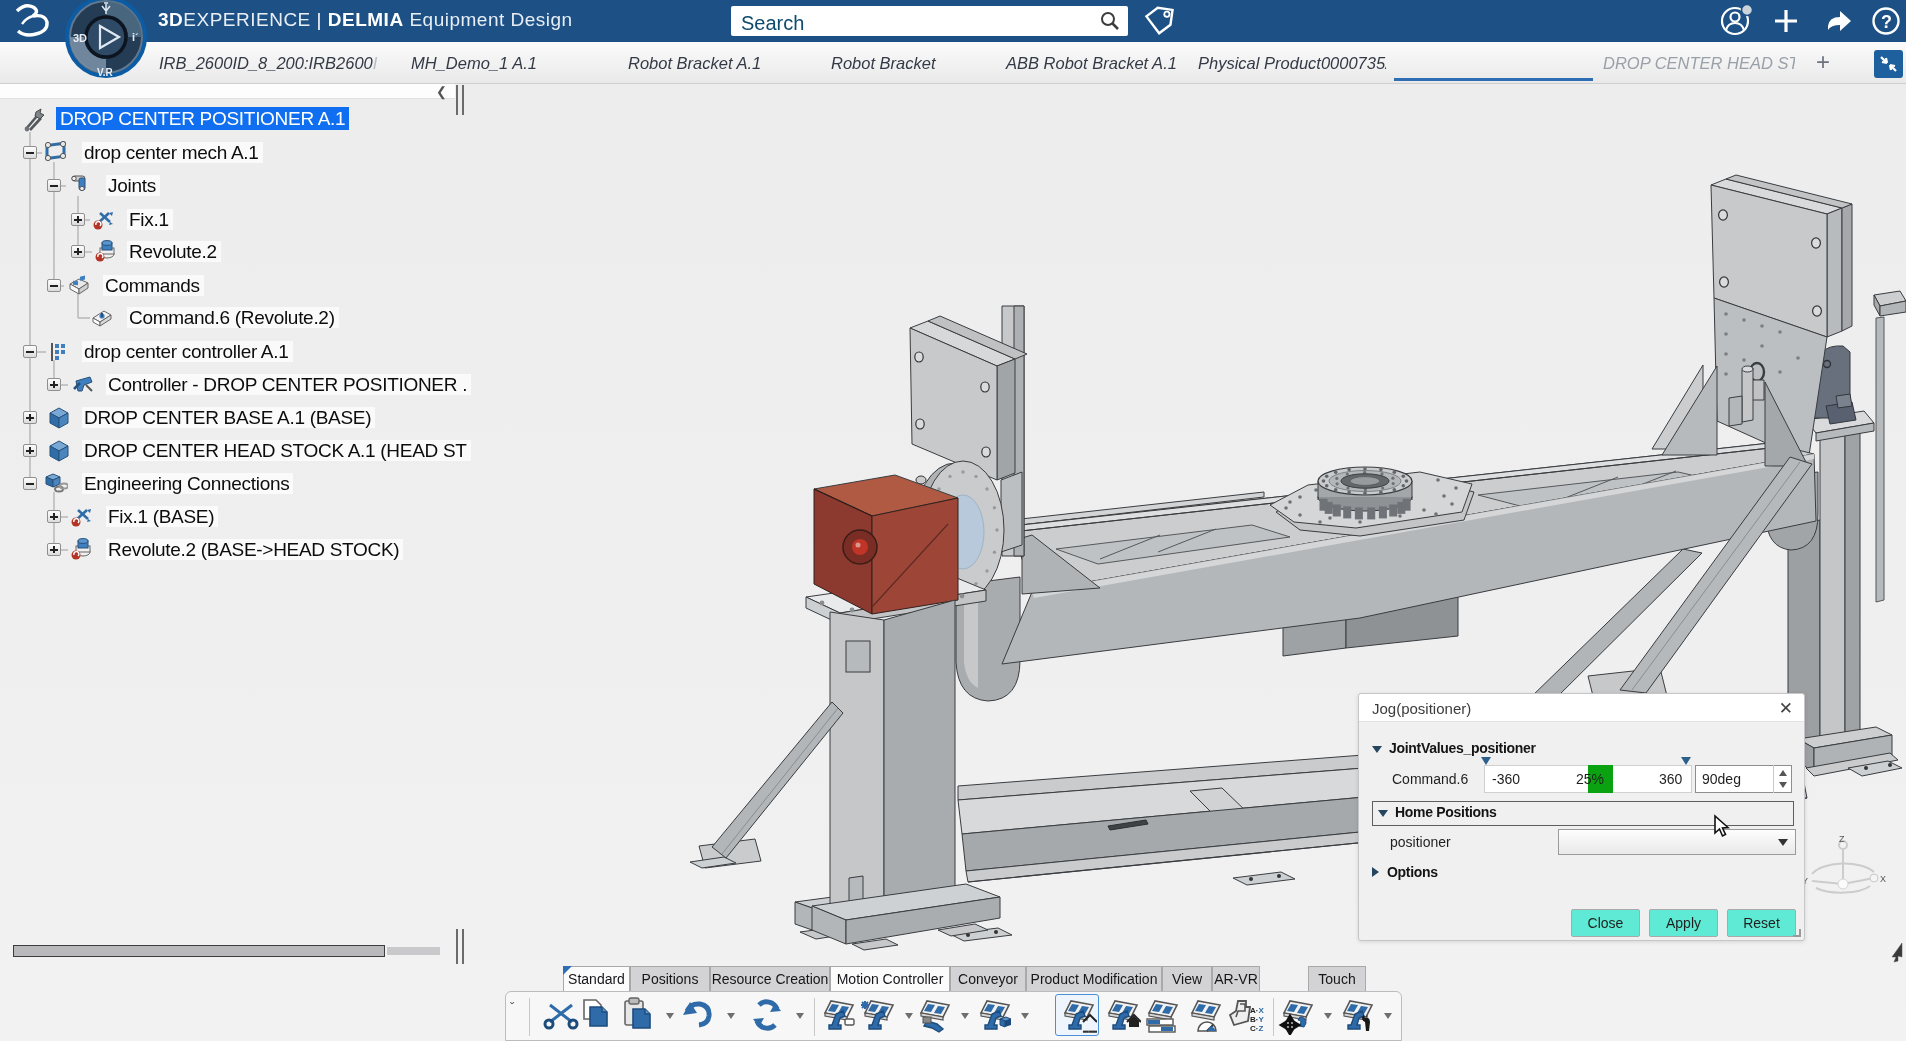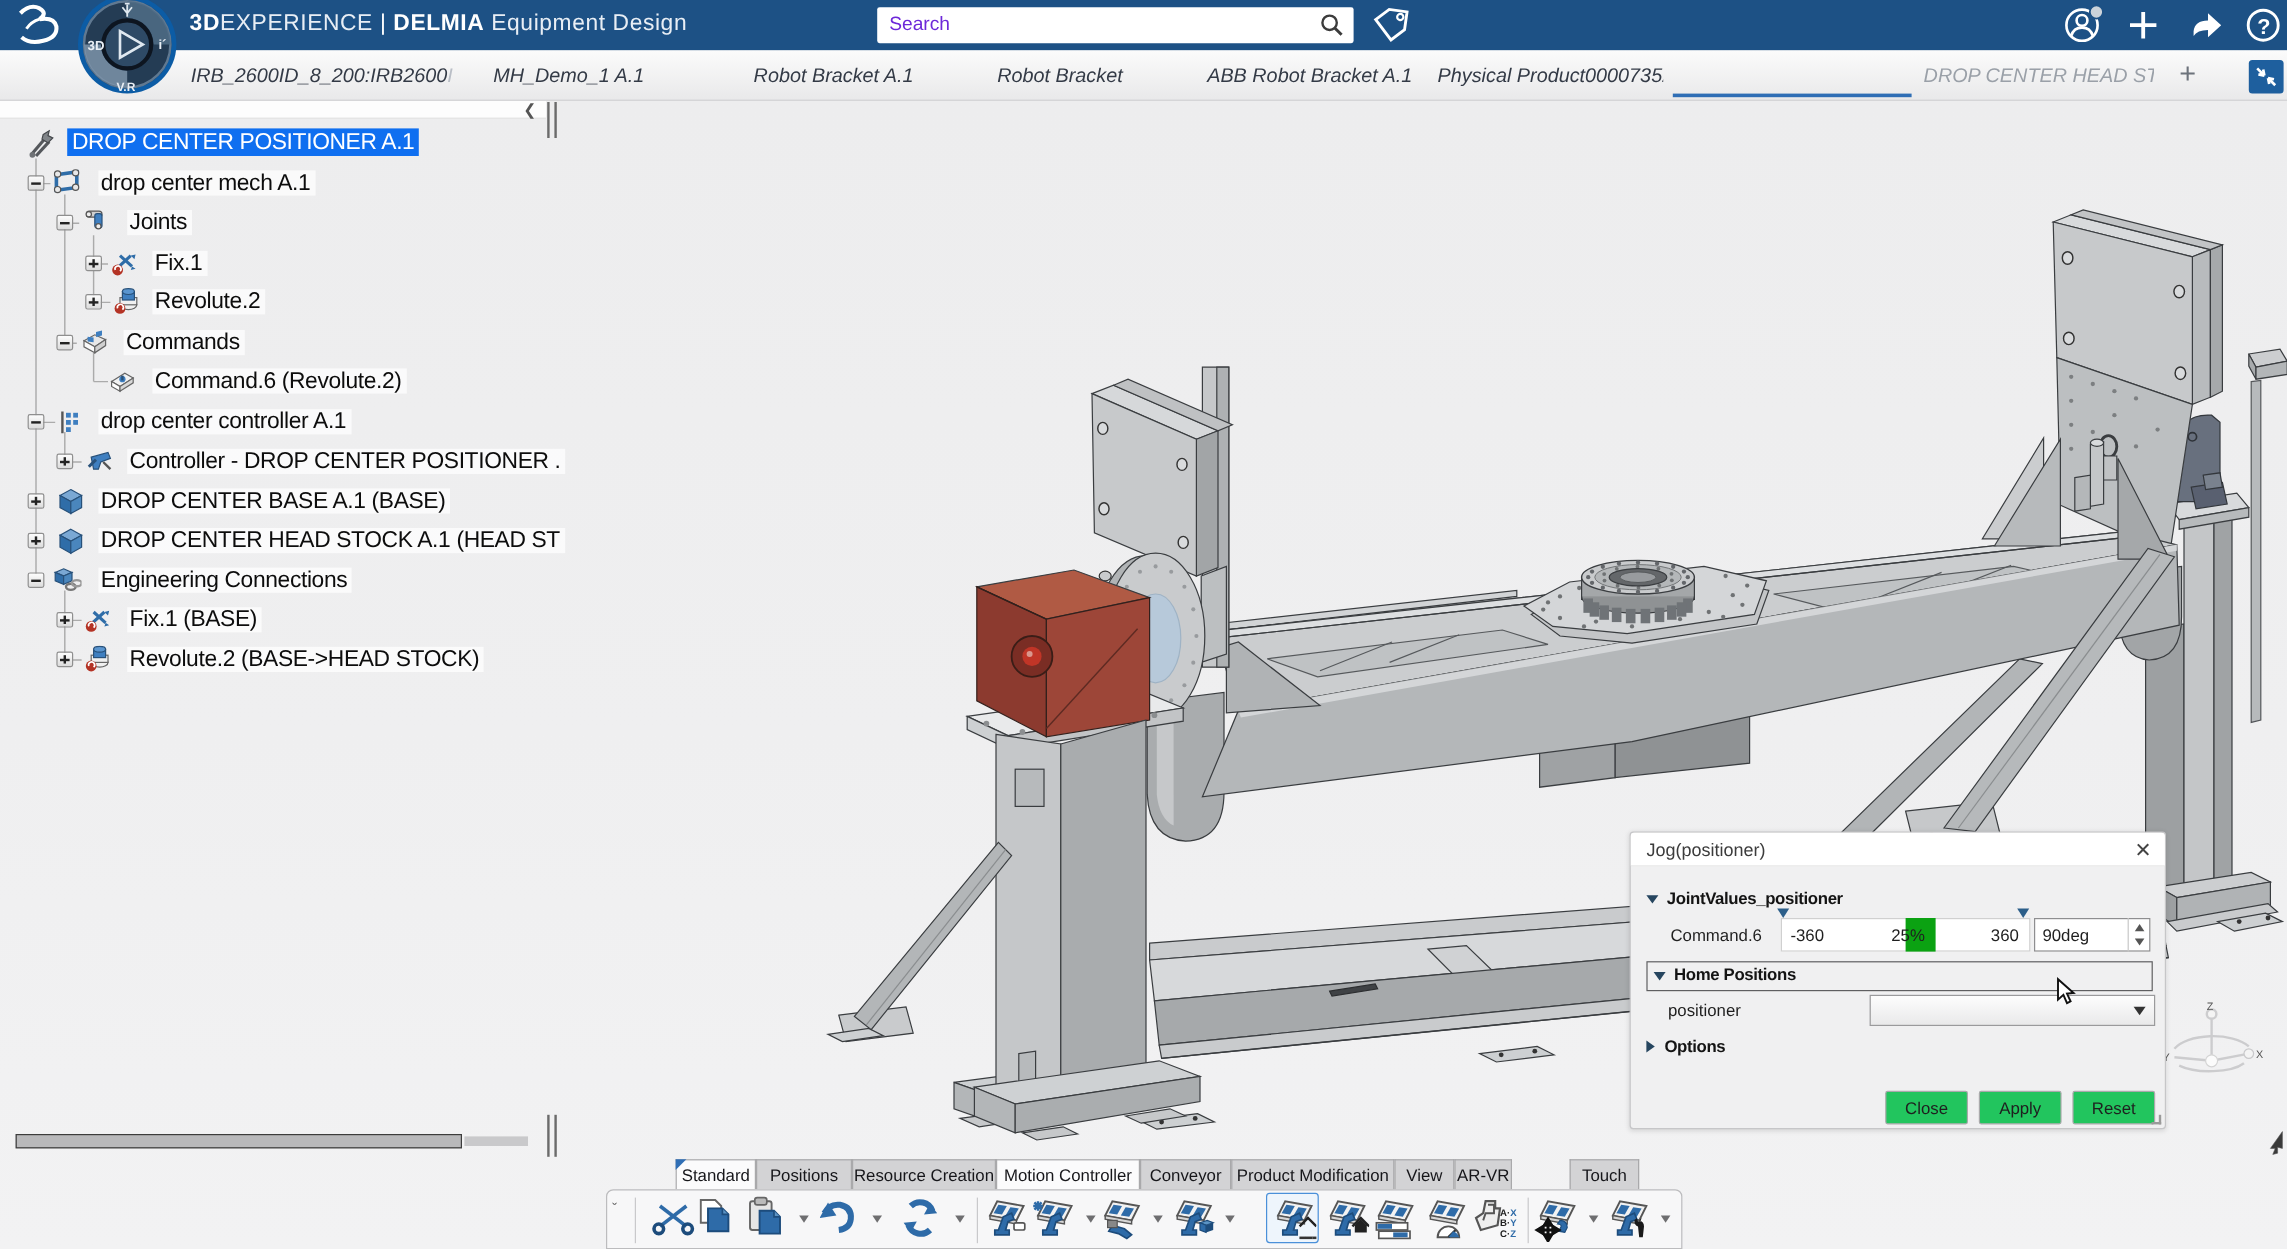--- a/index.html
+++ b/index.html
@@ -4,21 +4,21 @@
 <style>
   * { margin:0; padding:0; box-sizing:border-box; }
   html,body { width:1906px; height:1041px; overflow:hidden; font-family:"Liberation Sans", sans-serif; }
   #app { position:relative; width:1906px; height:1041px; background:#f0f0f1; }
   
   #topbar { position:absolute; left:0; top:0; width:1906px; height:42px; background:#1d5185; }
   #brand { position:absolute; left:158px; top:9px; font-size:19px; color:#fff; letter-spacing:0.5px; }
   #brand b { font-weight:bold; }
   #brand .lt { font-weight:normal; color:#e8eef5; }
   #searchbox { position:absolute; left:731px; top:6px; width:397px; height:30px; background:#fff; border-radius:2px; }
-  #searchbox .ph { position:absolute; left:10px; top:6px; font-size:16px; color:#6d28d9; }
+  #searchbox .ph { position:absolute; left:10px; top:6px; font-size:20px; color:#0c4a6e; }
   
   #tabbar { position:absolute; left:0; top:42px; width:1906px; height:42px;
     background:linear-gradient(#fbfbfb,#e9e9ea); border-bottom:1px solid #cfcfd1; }
   .ttab { position:absolute; top:0; height:42px; line-height:42px; font-size:16.5px; font-style:italic; color:#333a46; white-space:nowrap; }
   .ttab.dim { color:#9aa0a8; }
   .ttab.act { color:#1a2433; font-weight:bold; }
   #actline { position:absolute; left:1394px; top:36px; width:199px; height:3px; background:#2f6eb5; }
   #tplus { position:absolute; left:1816px; top:0; height:42px; line-height:40px; font-size:24px; color:#6d737c; }
   #pinbtn { position:absolute; left:1874px; top:8px; width:29px; height:28px; background:#1e5f9e; border-radius:3px; }
   
@@ -40,21 +40,21 @@
   .splitv { position:absolute; width:8px; border-left:2px solid #6b6b6b; border-right:2px solid #6b6b6b; }
   
   #dlg { position:absolute; left:1358px; top:609px; width:447px; height:248px; background:#f0f0f1;
      border:1px solid #c6c6c8; border-radius:3px; box-shadow:0 1px 4px rgba(0,0,0,0.12); font-size:14px; color:#1f1f1f; }
   #dlg .title { position:absolute; left:0; top:0; right:0; height:28px; background:#fff; border-bottom:1px solid #e3e3e3; border-radius:3px 3px 0 0; }
   #dlg .title .t { position:absolute; left:13px; top:6px; font-size:15px; color:#3c3c3c; }
   #dlg .title .x { position:absolute; right:11px; top:4px; font-size:17px; color:#444; }
   .sect { position:absolute; font-weight:bold; color:#141414; letter-spacing:-0.3px; }
   .tri-d { display:inline-block; width:0; height:0; border-left:5px solid transparent; border-right:5px solid transparent; border-top:7px solid #26455f; margin-right:7px; }
   .tri-r { display:inline-block; width:0; height:0; border-top:5px solid transparent; border-bottom:5px solid transparent; border-left:7px solid #26455f; margin-right:8px; }
-  .btn { position:absolute; width:69px; height:28px; background:#22c55e; border:1px solid #a9a9ab; border-radius:2px; text-align:center; line-height:26px; }
+  .btn { position:absolute; width:69px; height:28px; background:#5eead4; border:1px solid #a9a9ab; border-radius:2px; text-align:center; line-height:26px; }
   
   .btab { position:absolute; top:882px; height:25px; line-height:25px; padding:0; font-size:14px; white-space:nowrap; overflow:hidden; color:#16161a;
      background:#d3d3d5; border:1px solid #a9a9ab; border-bottom:none; }
   .btab.on { background:#fbfbfc; }
   #toolbar { position:absolute; left:505px; top:907px; width:897px; height:50px; background:#f7f7f8; border:1px solid #bcbcbe; border-radius:6px 6px 0 0; }
 </style>
 </head>
 <body>
 <div id="app">
 

